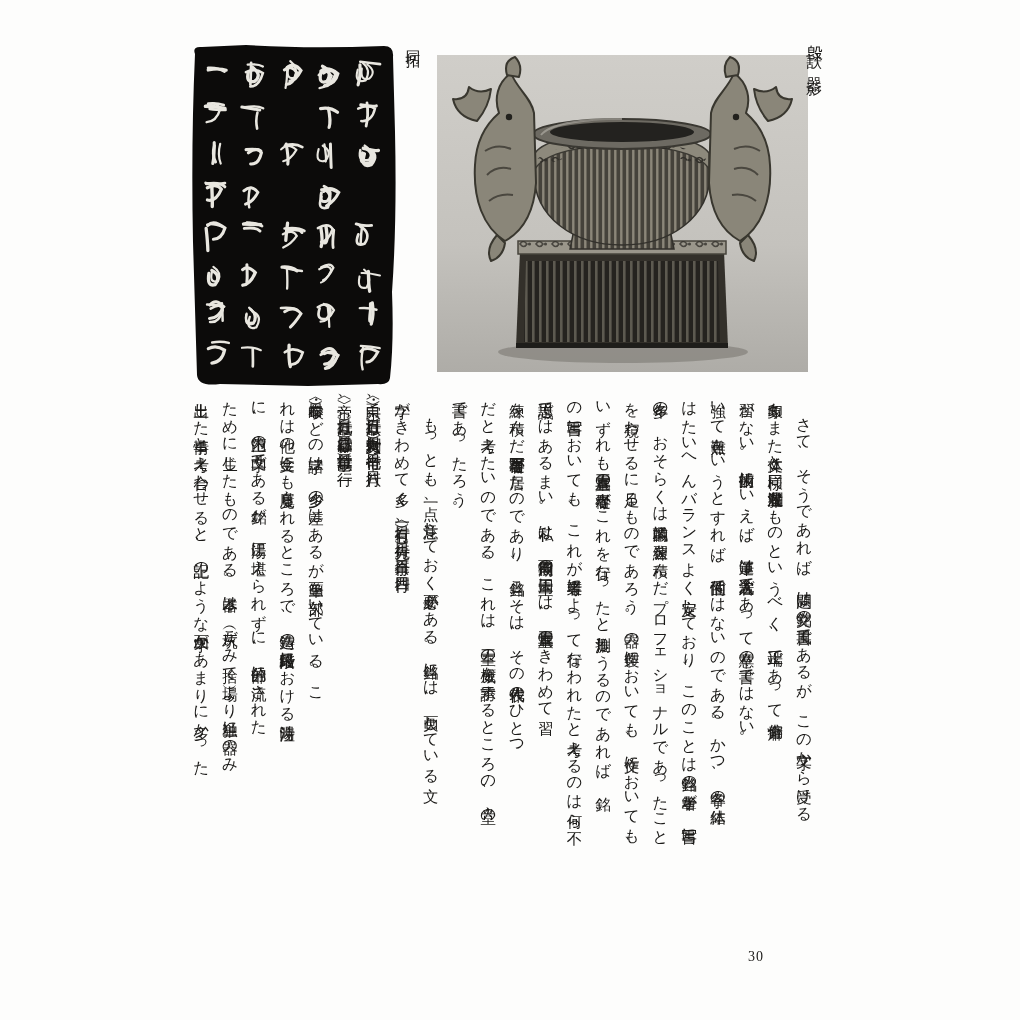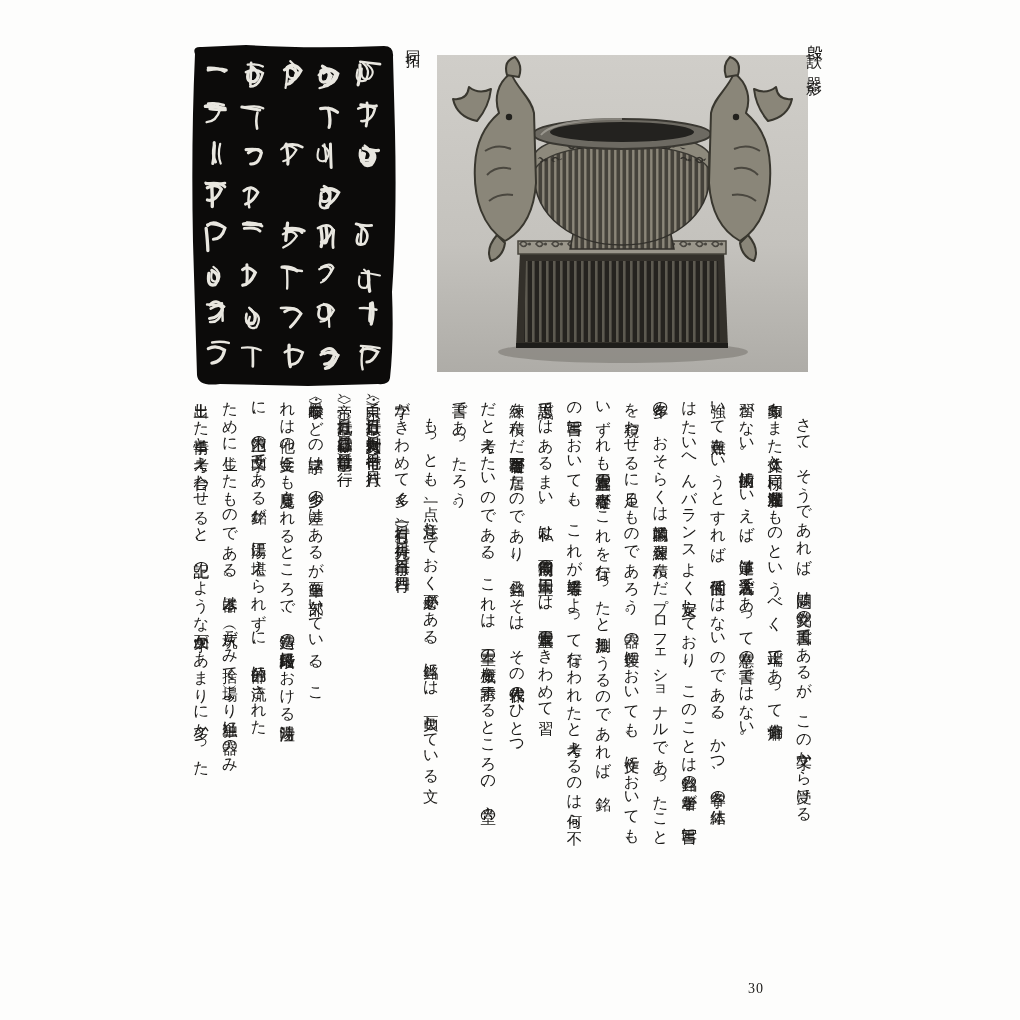--- a/index.html
+++ b/index.html
@@ -31,21 +31,21 @@
   
   .body-text{
     position:absolute;left:186px;top:391px;width:632px;height:580px;
     font-size:15.5px;line-height:28.7px;letter-spacing:0.2px;
     text-align:left;
   }
   .body-text p{margin:0;padding:0;}
   
   .page-number{
     position:absolute;left:748px;top:949px;
-    font-size:14px;letter-spacing:1px;margin-top:32px;
+    font-size:14px;letter-spacing:1px;
   }
 </style>
 </head>
 <body>
 
 <div class="page">
 
   <svg class="rubbing" viewBox="0 0 210 346" aria-hidden="true">
     <path d="M7,12 Q4,4 14,5 L58,3 Q120,7 196,4 Q206,4 205,15 L207,90 Q209,180 204,250
              Q206,300 202,336 Q201,343 190,342 L120,344 L32,342 Q10,345 9,333

